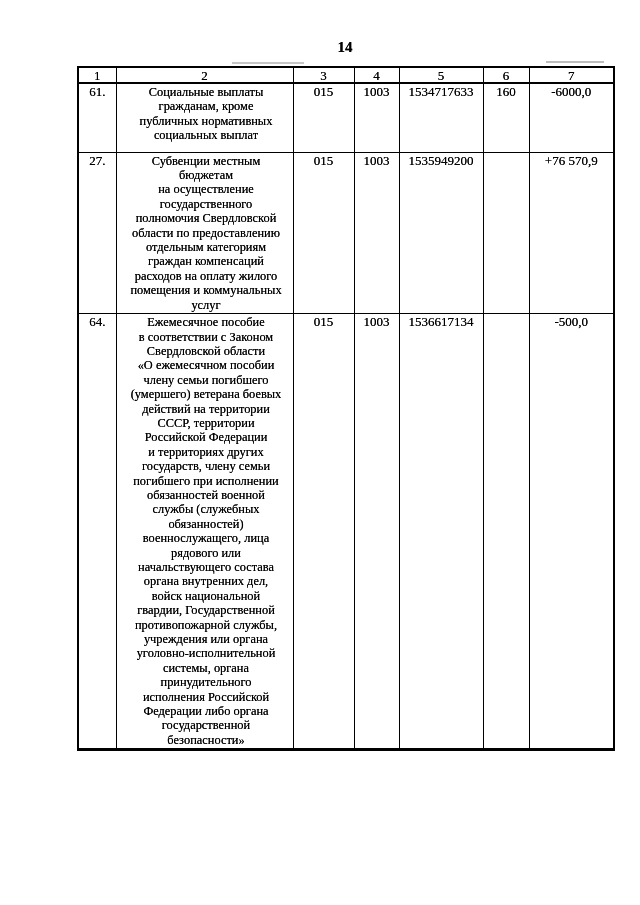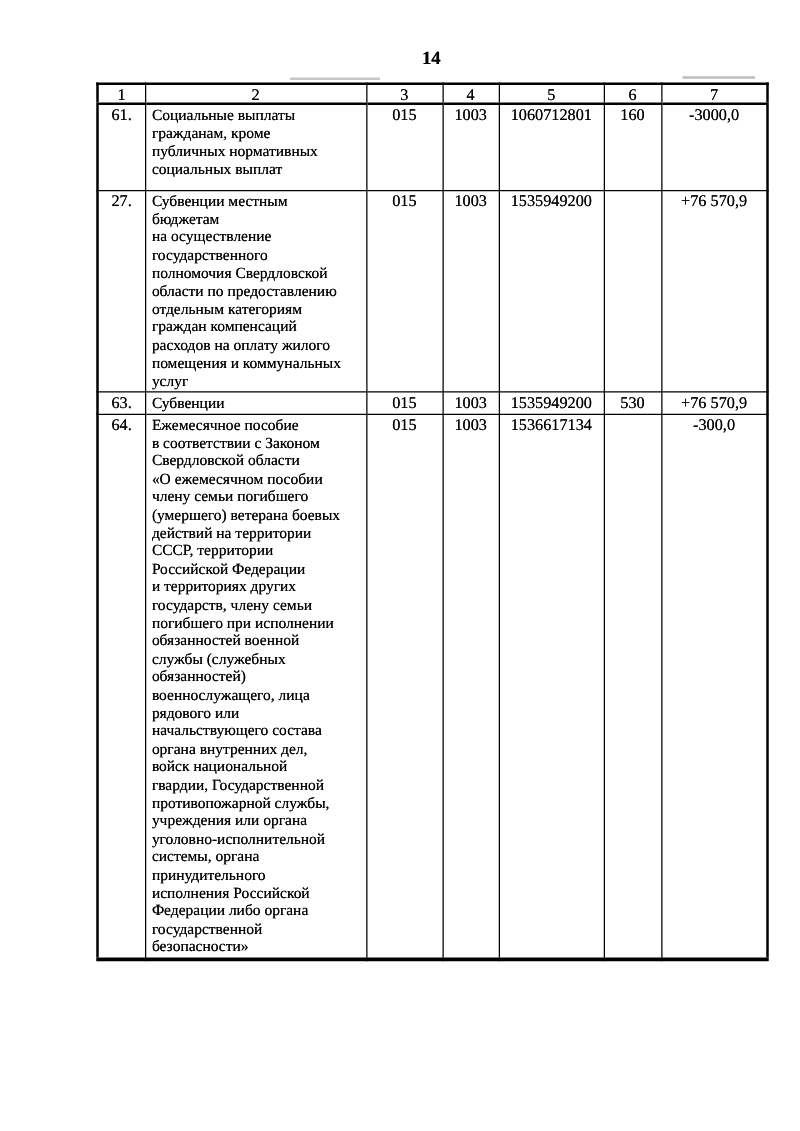--- a/index.html
+++ b/index.html
@@ -52,21 +52,21 @@
   table.budget-table td {
     border: 1px solid #000000;
     vertical-align: top;
     padding: 1px 2px;
     font-size: 13px;
     line-height: 14.4px;
     text-align: center;
     overflow: hidden;
   }
   table.budget-table td.c1 {
-    text-align: left;
+    text-align: center;
     white-space: pre-line;
     font-size: 12.4px;
     padding-left: 5px;
     padding-right: 2px;
   }
   table.budget-table tbody tr:first-child td {
     padding-bottom: 9px;
     margin-top: 29px;
   }
   .scan-artifact {
@@ -107,50 +107,41 @@
     </thead>
     <tbody id="table-body">
         <tr>
           <td class="c0">61.</td>
           <td class="c1">Социальные выплаты
 гражданам, кроме
 публичных нормативных
 социальных выплат</td>
           <td class="c2">015</td>
           <td class="c3">1003</td>
-          <td class="c4">1060712801</td>
+          <td class="c4">1534717633</td>
           <td class="c5">160</td>
-          <td class="c6">-3000,0</td>
+          <td class="c6">-6000,0</td>
         </tr>
         <tr>
           <td class="c0">27.</td>
           <td class="c1">Субвенции местным
 бюджетам
 на осуществление
 государственного
 полномочия Свердловской
 области по предоставлению
 отдельным категориям
 граждан компенсаций
 расходов на оплату жилого
 помещения и коммунальных
 услуг</td>
           <td class="c2">015</td>
           <td class="c3">1003</td>
           <td class="c4">1535949200</td>
           <td class="c5"></td>
-          <td class="c6">+76 570,9</td>
-        </tr>
-        <tr>
-          <td class="c0">63.</td>
-          <td class="c1">Субвенции</td>
-          <td class="c2">015</td>
-          <td class="c3">1003</td>
-          <td class="c4">1535949200</td>
-          <td class="c5">530</td>
           <td class="c6">+76 570,9</td>
         </tr>
         <tr>
           <td class="c0">64.</td>
           <td class="c1">Ежемесячное пособие
 в соответствии с Законом
 Свердловской области
 «О ежемесячном пособии
 члену семьи погибшего
 (умершего) ветерана боевых
@@ -175,21 +166,21 @@
 системы, органа
 принудительного
 исполнения Российской
 Федерации либо органа
 государственной
 безопасности»</td>
           <td class="c2">015</td>
           <td class="c3">1003</td>
           <td class="c4">1536617134</td>
           <td class="c5"></td>
-          <td class="c6">-300,0</td>
+          <td class="c6">-500,0</td>
         </tr>
       </tbody>
   </table>
 
   <div class="scan-artifact art1"></div>
   <div class="scan-artifact art2"></div>
   <div class="scan-artifact art3"></div>
 
 </div>
 

